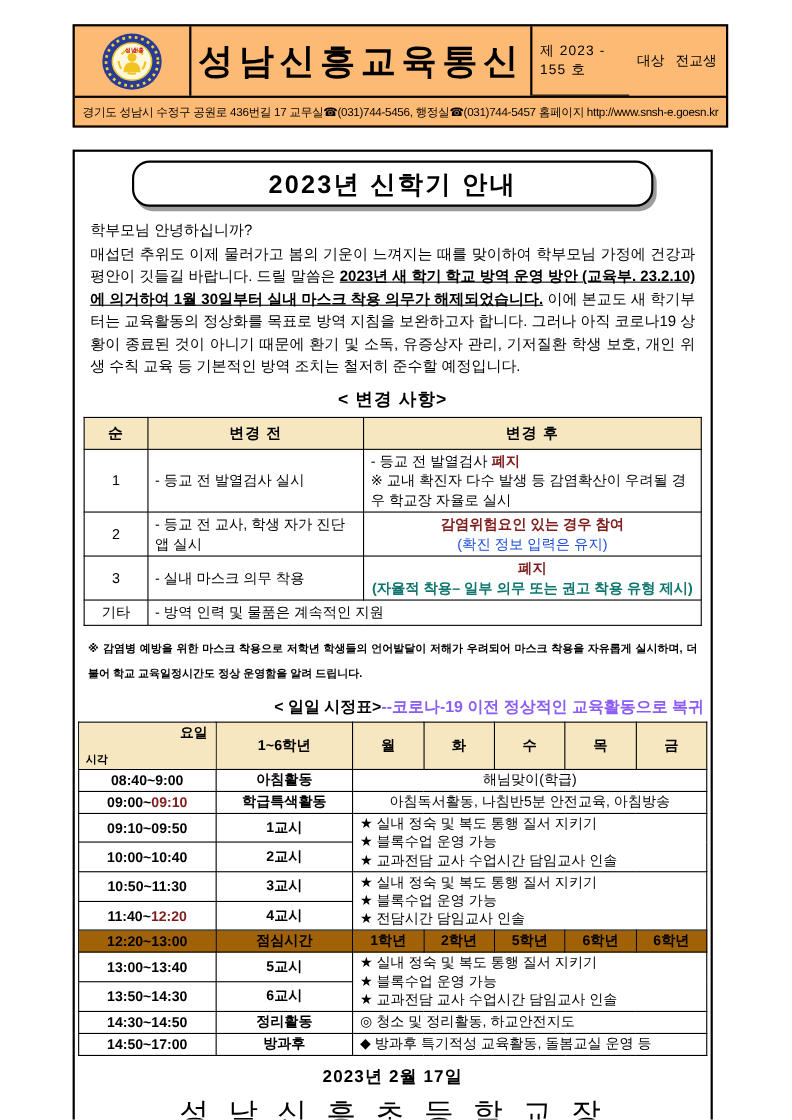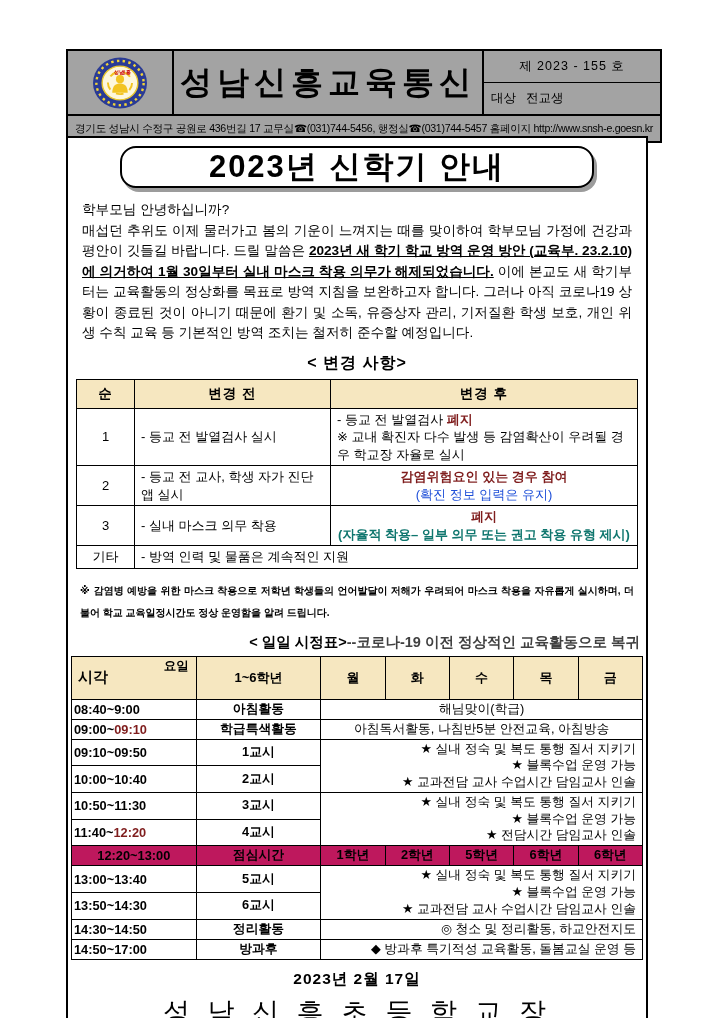--- a/index.html
+++ b/index.html
@@ -1,73 +1,73 @@
 <!DOCTYPE html>
 <html><head>
 <meta charset="utf-8">
 <style>
   html,body { margin:0; padding:0; background:#fff; }
   body { font-family:"Liberation Sans","DejaVu Sans",sans-serif; color:#000; }
   .page { position:relative; width:720px; height:1018px; background:#fff; overflow:hidden; }
 
   
-  .hdr { position:absolute; left:66px; top:49px; width:592px; border:2px solid #000; background:#a3a3a3; }
+  .hdr { position:absolute; left:66px; top:22px; width:592px; border:2px solid #000; background:#fdba74; }
   .hdr-top { display:flex; height:63px; }
   .logo-cell { width:104px; border-right:2px solid #000; display:flex; align-items:center; justify-content:center; }
   .title-cell { flex:1; display:flex; align-items:center; justify-content:center;
                 font-size:32px; font-weight:bold; letter-spacing:5px; white-space:nowrap; }
-  .info-cell { width:176px; border-left:2px solid #000; display:flex; flex-direction:column; font-size:12.5px; }
+  .info-cell { width:176px; border-left:2px solid #000; display:flex; flex-direction:row; font-size:12.5px; }
   .info-row { flex:1; display:flex; align-items:center; padding:0 7px; border-bottom:1px solid #000; gap:10px; }
   .info-row:last-child { border-bottom:none; }
   .info-row.center { justify-content:center; letter-spacing:1px; }
   .addr { border-top:2px solid #000; height:25px; display:flex; align-items:center; justify-content:center;
           font-size:10.6px; white-space:nowrap; letter-spacing:-0.3px; }
 
   
   .main { position:absolute; left:66px; top:136px; width:582px; min-height:840px; border:2px solid #000;
           box-sizing:border-box; background:#fff; padding-bottom:8px; }
 
   .notice-title { width:470px; margin:8px auto 0; height:38px; border:2px solid #000; border-radius:16px;
                   box-shadow:3px 4px 0 #9c9c9c; display:flex; align-items:center; justify-content:center;
-                  font-size:31px; font-weight:bold; letter-spacing:2px; background:#fff; }
+                  font-size:23px; font-weight:bold; letter-spacing:2px; background:#fff; }
 
   .greet { margin:12px 14px 0; font-size:13.6px; line-height:20.5px; text-align:justify; }
   .greet .hello { display:block; }
   .bold-u { font-weight:bold; text-decoration:underline; }
 
   .sec-title { text-align:center; font-weight:bold; font-size:16px; margin-top:9px; letter-spacing:1px; }
 
   table.chg { border-collapse:collapse; margin:5px auto 0; width:562px; font-size:13px; table-layout:fixed; }
   .chg th, .chg td { border:1.5px solid #000; padding:2px 6px; vertical-align:middle; }
   .chg th { background:#f6e7c0; height:24px; font-size:13.5px; letter-spacing:1px; }
   .chg td.no { text-align:center; }
   .chg td { line-height:17.5px; }
   .after-c { text-align:center; }
   .red  { color:#1d4ed8; }
   .redb { color:#7f1d1d; font-weight:bold; }
   .blueb{ color:#0f766e; font-weight:bold; }
 
   .note { margin:11px 12px 0; font-weight:bold; font-size:10px; line-height:22px; text-align:justify; }
 
   .sched-title { text-align:right; margin:9px 6px 0; font-size:14.5px; font-weight:bold; }
-  .sched-title .blue { color:#404040; }
+  .sched-title .blue { color:#8b5cf6; }
 
   table.sched { border-collapse:collapse; margin:4px auto 0; width:572px; font-size:12.8px; table-layout:fixed; }
   .sched td { border:1.5px solid #000; padding:0 2px; }
   .sched td.hd { background:#f6e7c0; font-weight:bold; text-align:center; height:42px; font-size:13px; }
   .diag { position:relative; padding:0; background:
             linear-gradient(to bottom right, rgba(0,0,0,0) calc(50% - 1px), #000 calc(50% - 1px), #000 calc(50% + 0.5px), rgba(0,0,0,0) calc(50% + 0.5px)),
             #f6e7c0; }
   .diag .lbl-top { position:absolute; top:1px; right:7px; font-weight:bold; font-size:12.5px; }
-  .diag .lbl-bot { position:absolute; bottom:12px; left:6px; font-weight:bold; font-size:15px; }
-  .sched td.t { text-align:left; font-weight:bold; height:19px; white-space:nowrap; }
+  .diag .lbl-bot { position:absolute; bottom:1px; left:6px; font-weight:bold; font-size:10px; }
+  .sched td.t { text-align:center; font-weight:bold; height:19px; white-space:nowrap; }
   .sched td.p { text-align:center; font-weight:bold; }
   .sched td.c { text-align:center; }
-  .sched td.stars { text-align:right; padding:1px 6px; line-height:16.8px;margin-left:40px; }
-  .sched tr.lunch td { background:#be185d; font-weight:bold; text-align:center; }
+  .sched td.stars { text-align:left; padding:1px 6px; line-height:16.8px;margin-left:40px; }
+  .sched tr.lunch td { background:#a16207; font-weight:bold; text-align:center; }
 
   .date   { text-align:center; font-weight:bold; font-size:15.5px; margin-top:9px; letter-spacing:1px; }
   .signer { text-align:center; font-size:27px; margin-top:4px; letter-spacing:5px; white-space:nowrap; }
 
   
   .logo-wrap { width:62px; height:56px; display:flex; align-items:center; justify-content:center; }
 </style>
 </head>
 <body>
 

